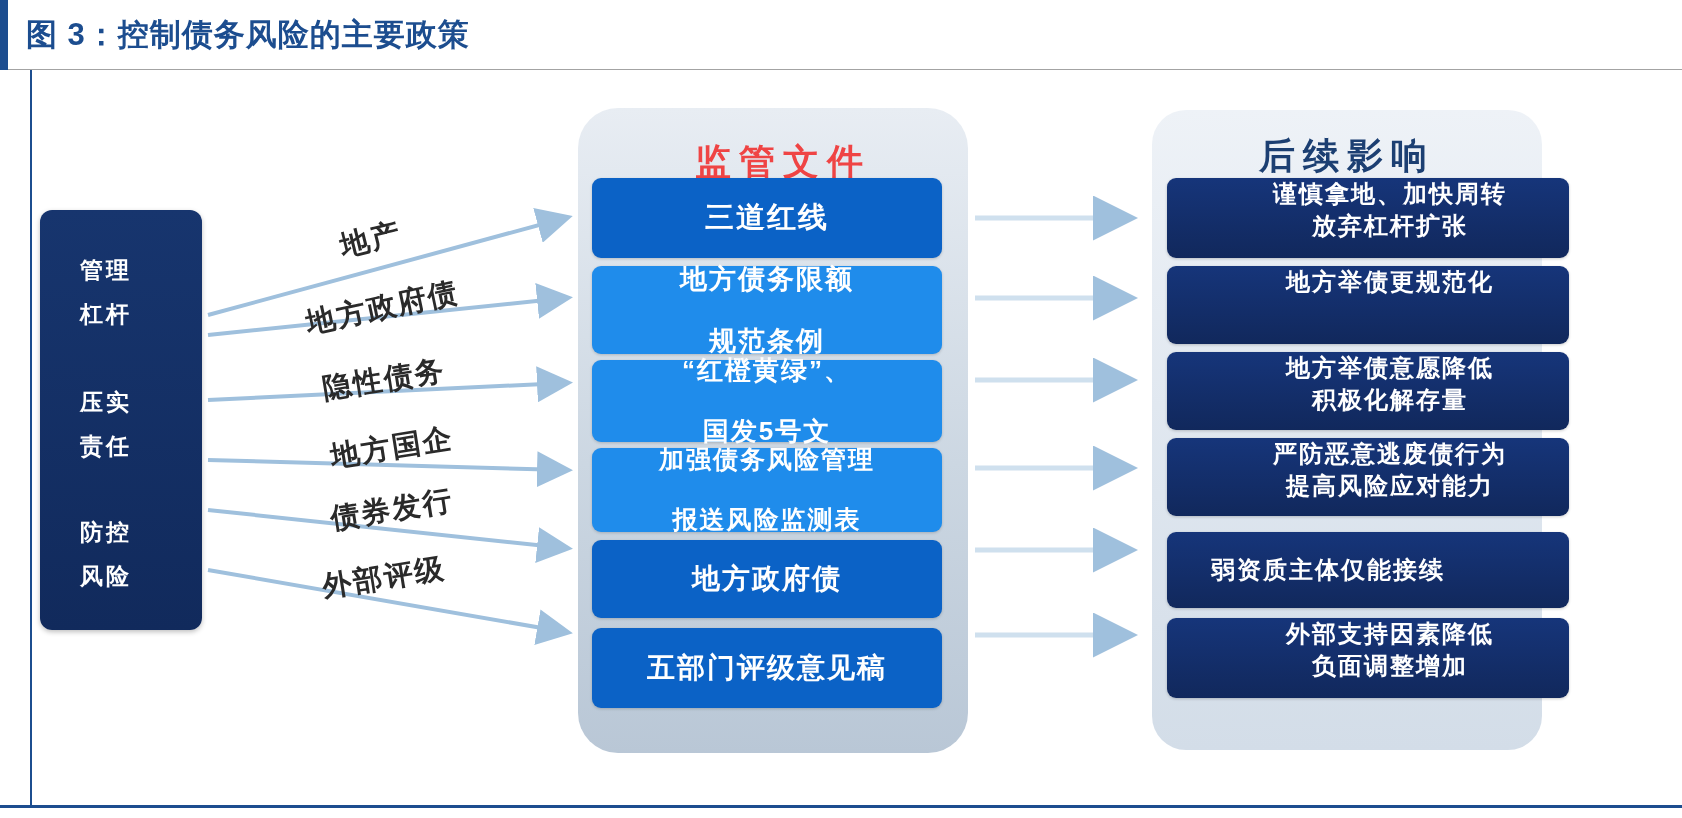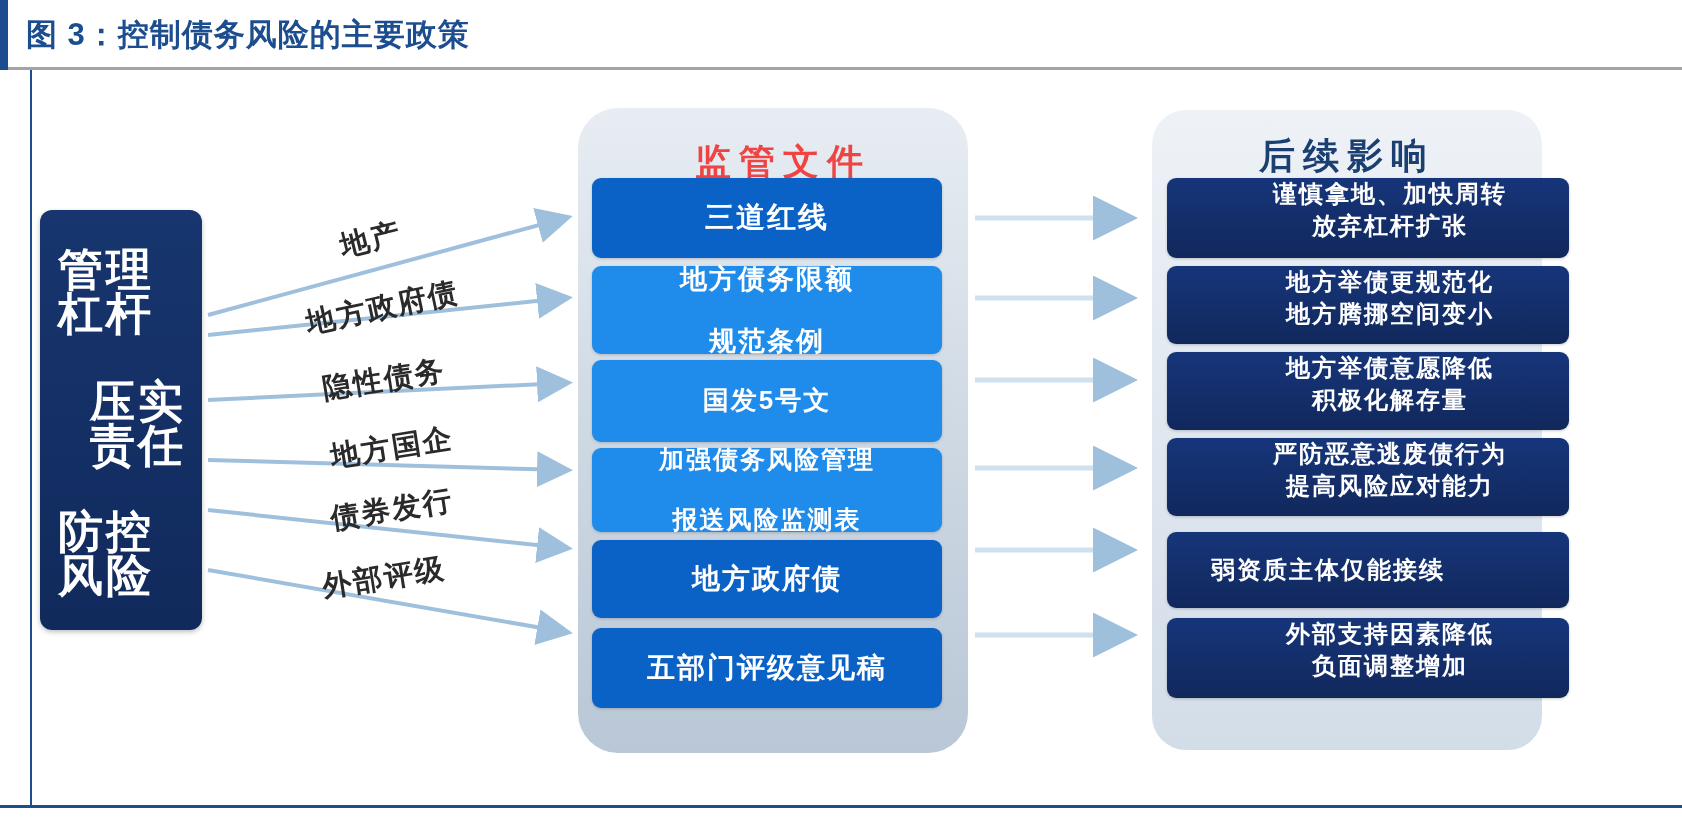--- a/index.html
+++ b/index.html
@@ -18,21 +18,21 @@
     overflow: hidden;
     box-sizing: border-box;
   }
   
   .title-bar {
     position: absolute;
     left: 0;
     top: 0;
     width: 1682px;
     height: 70px;
-    border-bottom: 3px solid #a3a3a3;
+    border-bottom: 1px solid #a3a3a3;
     box-sizing: border-box;
   }
   .title-accent {
     position: absolute;
     left: 0;
     top: 0;
     width: 8px;
     height: 70px;
     background: #1c4d8f;
   }
@@ -82,27 +82,27 @@
     background: linear-gradient(180deg, #17356e 0%, #112a5c 100%);
     border-radius: 12px;
     box-shadow: 0 2px 5px rgba(0,0,0,0.25);
   }
   .left-panel .lp-text {
     position: absolute;
     left: 0;
     width: 132px;
     text-align: center;
     color: #ffffff;
-    font-size: 45px;
+    font-size: 23px;
     font-weight: bold;
     line-height: 44px;
     letter-spacing: 3px;
   }
   .lp-1 { top: 38px; }
-  .lp-2 { top: 170px; padding-left: 32px; }
+  .lp-2 { top: 170px; }
   .lp-3 { top: 300px; }
 
   
   .mid-container {
     position: absolute;
     left: 578px;
     top: 38px;
     width: 390px;
     height: 645px;
     border-radius: 40px;
@@ -259,20 +259,21 @@
     <div class="mid-box mb-dark" style="top:108px; height:80px; font-size:29px;">
       <span>三道红线</span>
     </div>
 
     <div class="mid-box mb-light" style="top:196px; height:88px; font-size:27px; flex-direction:column; line-height:1.35;">
       <span>地方债务限额</span>
       <span>规范条例</span>
     </div>
 
     <div class="mid-box mb-light" style="top:290px; height:82px; font-size:26px; flex-direction:column; line-height:1.35;">
+      <span>“红橙黄绿”、</span>
       <span>国发5号文</span>
     </div>
 
     <div class="mid-box mb-light" style="top:378px; height:84px; font-size:25px; flex-direction:column; line-height:1.35;">
       <span>加强债务风险管理</span>
       <span>报送风险监测表</span>
     </div>
 
     <div class="mid-box mb-dark" style="top:470px; height:78px; font-size:28px;">
       <span>地方政府债</span>
@@ -285,21 +286,20 @@
     <div class="right-container"></div>
     <div class="right-title">后续影响</div>
 
     <div class="right-box" style="top:108px; height:80px; font-size:24px; flex-direction:column;">
       <span>谨慎拿地、加快周转</span>
       <span>放弃杠杆扩张</span>
     </div>
 
     <div class="right-box" style="top:196px; height:78px; font-size:24px; flex-direction:column;">
       <span>地方举债更规范化</span>
-      <span>地方腾挪空间变小</span>
     </div>
 
     <div class="right-box" style="top:282px; height:78px; font-size:24px; flex-direction:column;">
       <span>地方举债意愿降低</span>
       <span>积极化解存量</span>
     </div>
 
     <div class="right-box" style="top:368px; height:78px; font-size:24px; flex-direction:column;">
       <span>严防恶意逃废债行为</span>
       <span>提高风险应对能力</span>

